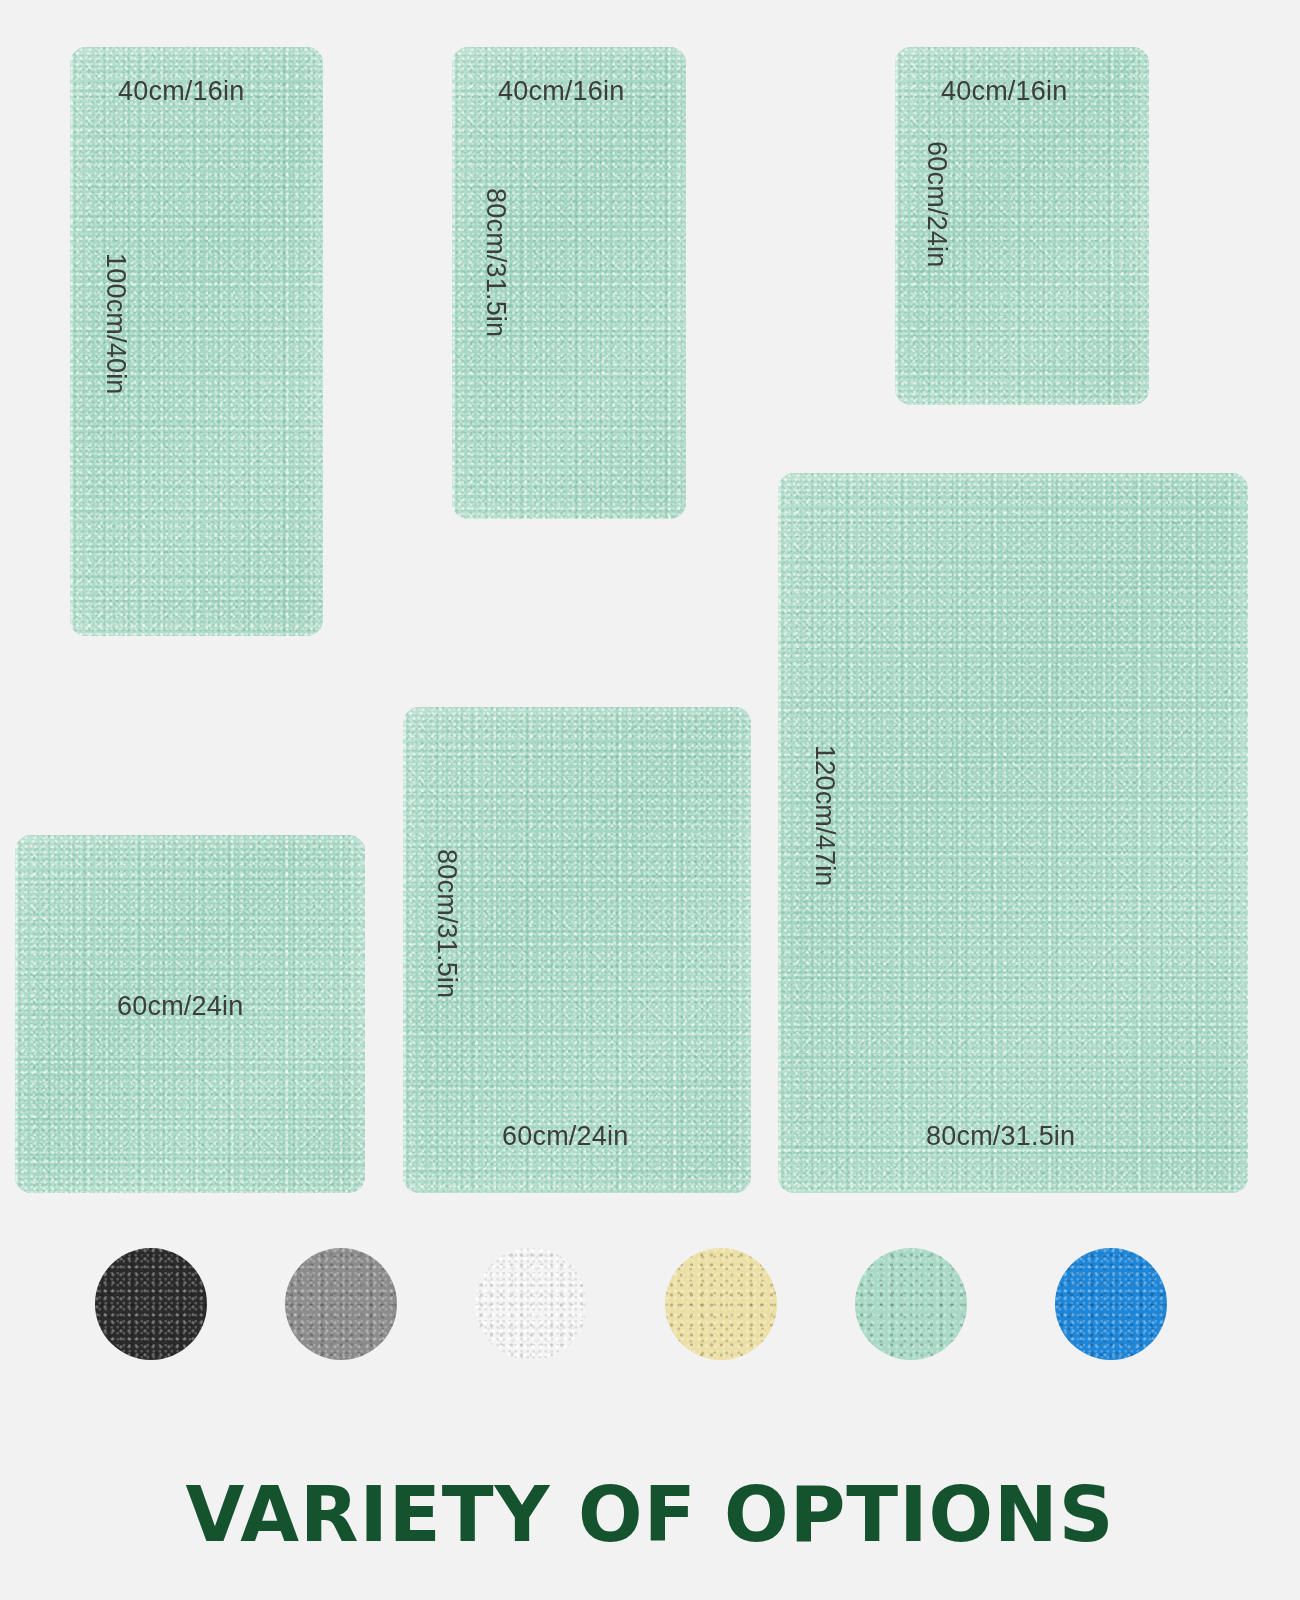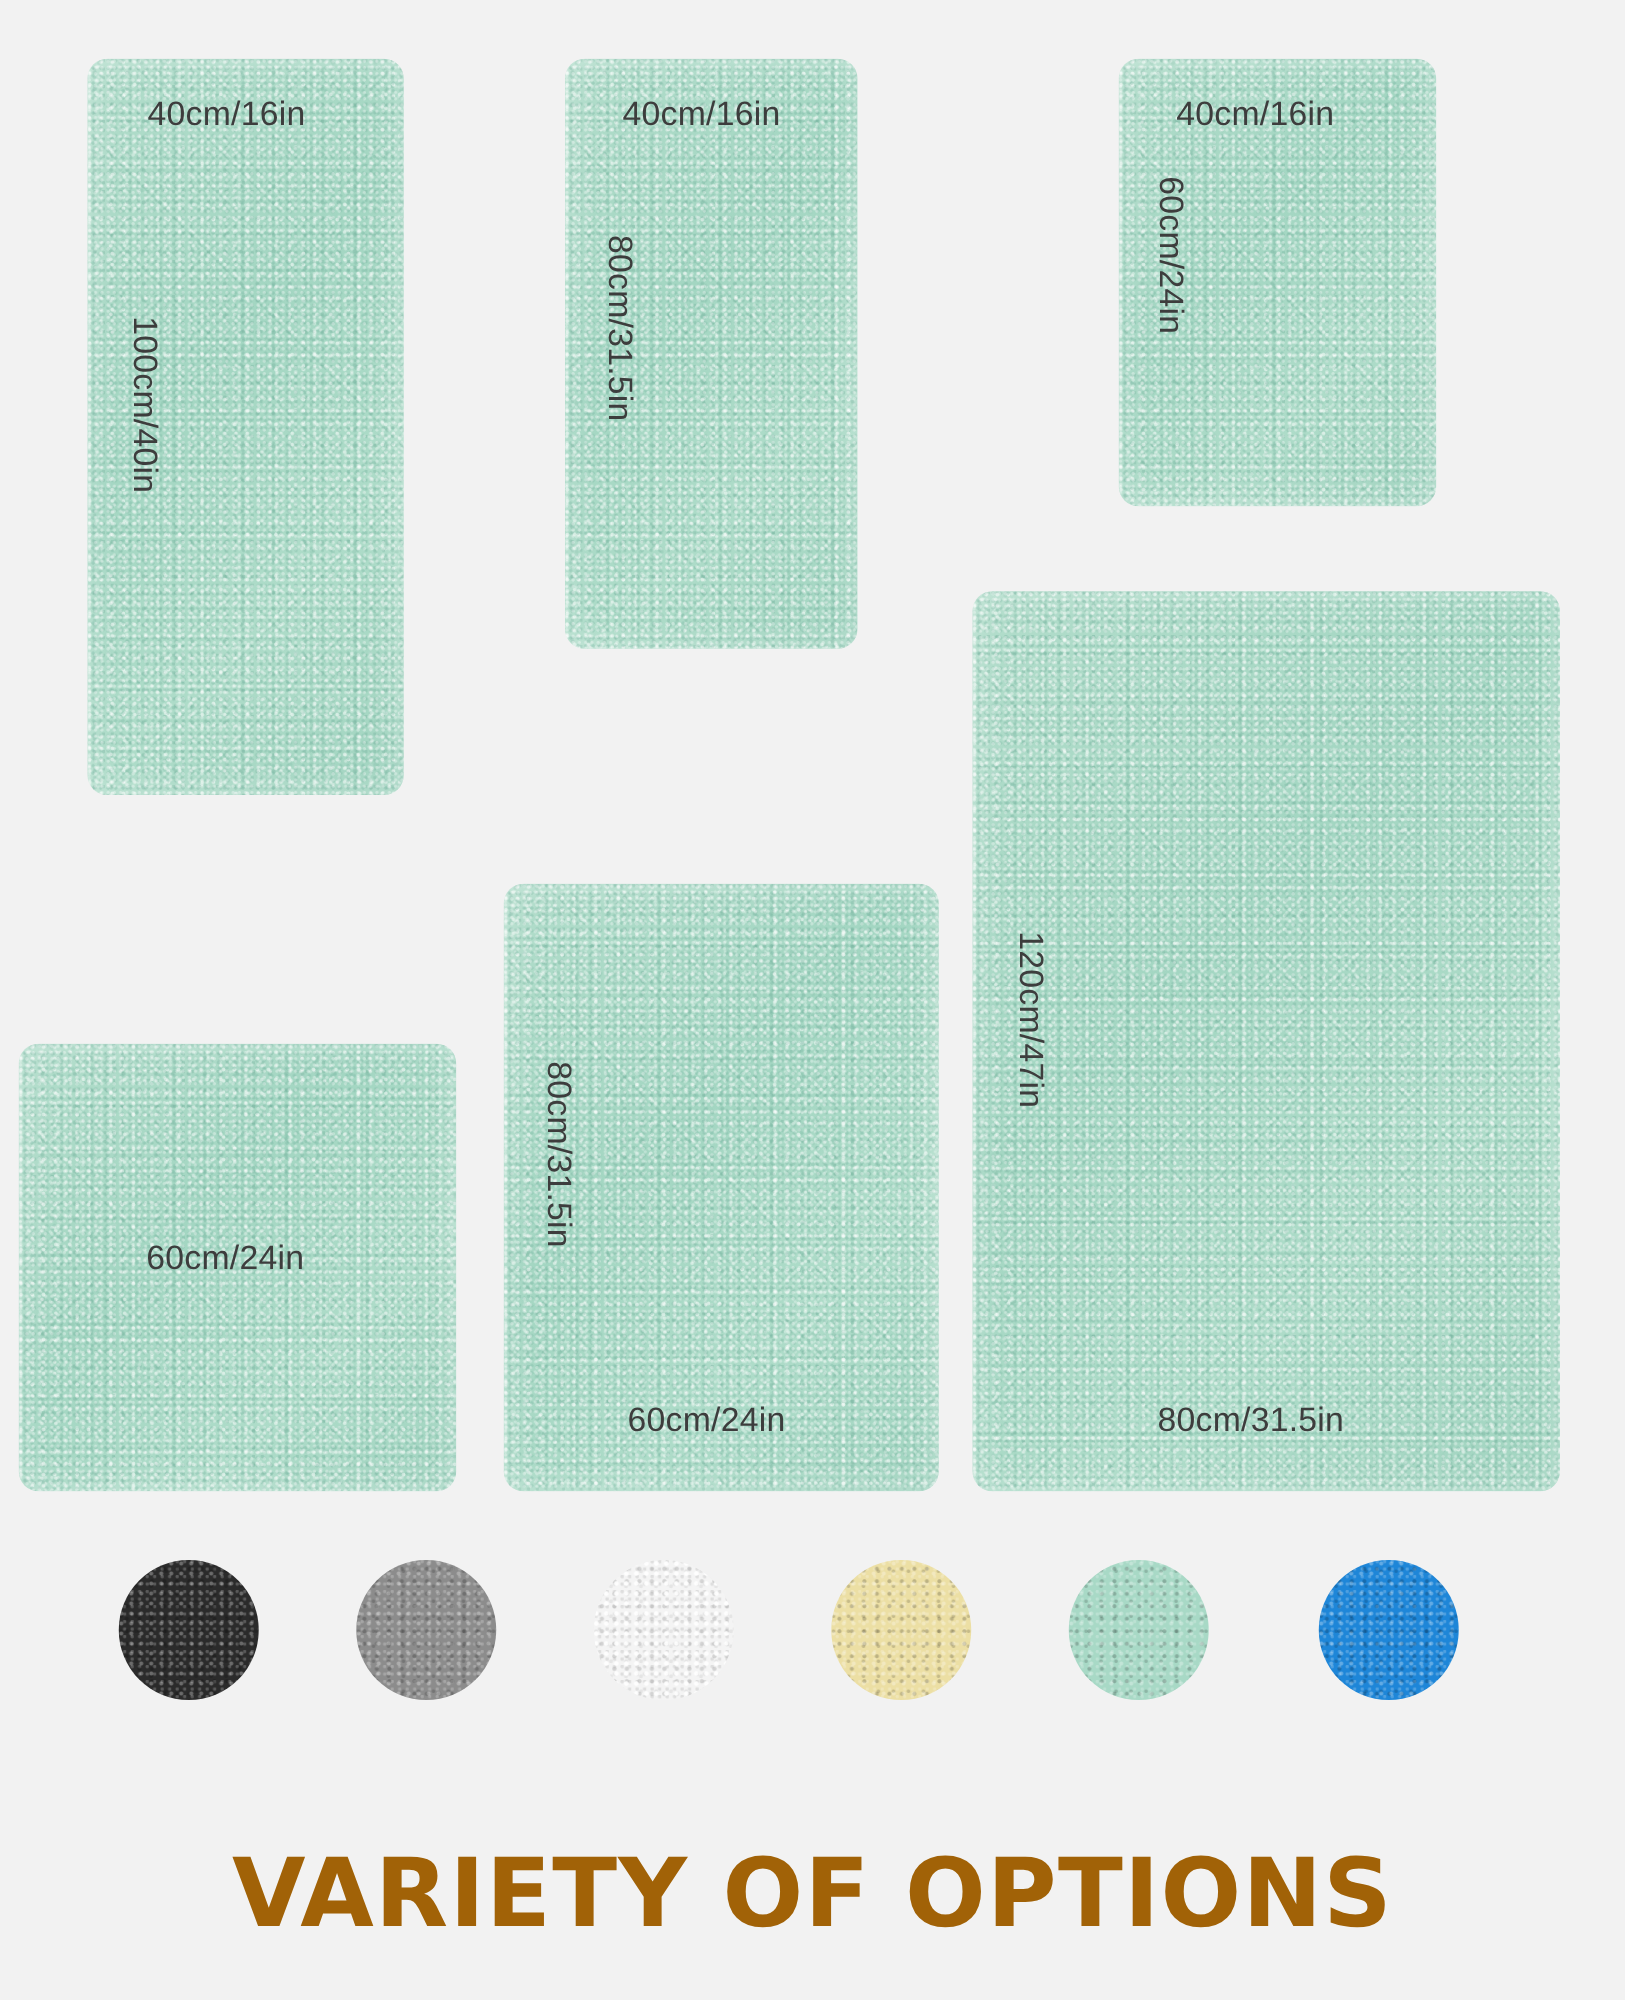--- a/index.html
+++ b/index.html
@@ -99,21 +99,21 @@
 
   
   .headline {
     position: absolute;
     left: 0;
     top: 1470px;
     width: 1300px;
     text-align: center;
     font-size: 76px;
     font-weight: bold;
-    color: #a16207;
+    color: #14532d;
     letter-spacing: 1px;
     font-family: "DejaVu Sans", sans-serif;
   }
 </style>
 </head>
 <body>
 
 <div class="stage">
 
   <div class="mat" style="left:70px; top:47px; width:253px; height:589px;"></div>

